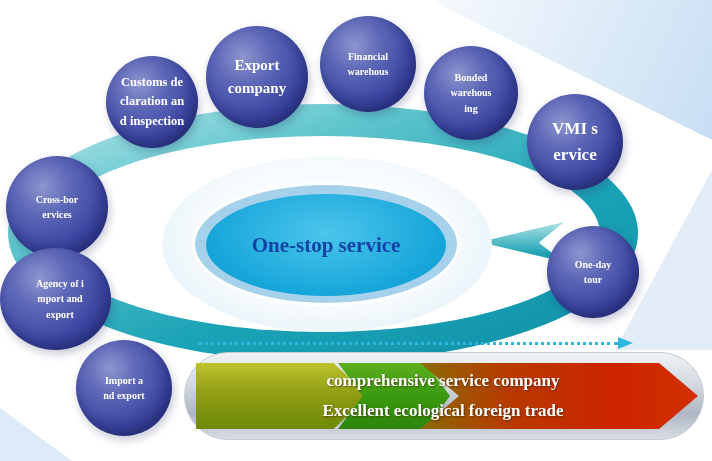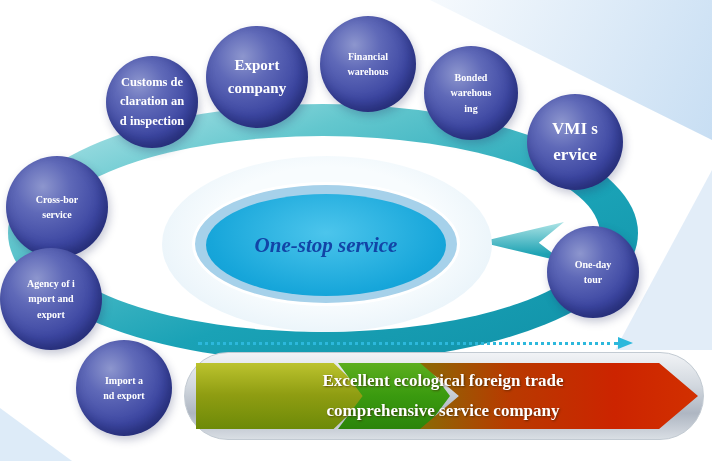--- a/index.html
+++ b/index.html
@@ -30,21 +30,21 @@
     clip-path:polygon(0 50%, 100% 0, 70% 52%, 100% 100%); }
   
   .ell-outer { position:absolute; left:162px; top:156px; width:330px; height:176px;
     border-radius:50%;
     background:radial-gradient(ellipse at 50% 45%, #f8fcfe 50%, #dcecf6 100%); }
   .ell-mid { position:absolute; left:192px; top:182px; width:268px; height:124px;
     border-radius:50%; background:#a6d1ea; border:3px solid #ffffff; box-sizing:border-box; }
   .ell-inner { position:absolute; left:206px; top:194px; width:240px; height:102px;
     border-radius:50%;
     background:radial-gradient(ellipse at 50% 38%, #4cc5ec 0%, #17a6da 68%, #0d98cf 100%);
-    display:flex; align-items:center; justify-content:center;font-style:italic; }
+    display:flex; align-items:center; justify-content:center; }
   .center-label { color:#1244a6; font-weight:bold; font-size:21px; }
   
   .bubble { position:absolute; border-radius:50%;
     background:radial-gradient(circle at 36% 30%, #8d96ce 0%, #5f69b8 28%, #3d47a2 62%, #2a3286 100%);
     box-shadow:inset -4px -6px 12px rgba(10,15,60,.35), 2px 4px 8px rgba(30,40,90,.25);
     color:#ffffff; display:flex; align-items:center; justify-content:center;
     text-align:center; font-weight:bold; font-size:10px; }
   .bubble span { display:block; line-height:1.55; }
   
   .dotted-line { position:absolute; left:198px; top:342px; width:420px; height:0;
@@ -129,25 +129,25 @@
   <div class="bubble" style="left:547px; top:226px; width:92px; height:92px;">
     <div>
       <span>One-day</span>
       <span>tour</span>
     </div>
   </div>
 
   <div class="bubble" style="left:6px; top:156px; width:102px; height:102px;">
     <div>
       <span>Cross-bor</span>
-      <span>service</span>
+      <span>ervices</span>
     </div>
   </div>
 
-  <div class="bubble" style="left:0px; top:248px; width:102px; height:102px;">
+  <div class="bubble" style="left:0px; top:248px; width:102px; height:102px;padding-left:9px;">
     <div>
       <span>Agency of i</span>
       <span>mport and</span>
       <span>export</span>
     </div>
   </div>
 
   <div class="bubble" style="left:76px; top:340px; width:96px; height:96px;">
     <div>
       <span>Import a</span>
@@ -156,17 +156,17 @@
   </div>
 
   <div class="dotted-line"></div>
   <div class="dotted-arrowhead"></div>
 
   <div class="cylinder"></div>
   <div class="banner-seg seg-olive"></div>
   <div class="banner-seg seg-green"></div>
   <div class="banner-seg seg-red"></div>
   <div class="banner-text">
+    <span>comprehensive service company</span>
     <span>Excellent ecological foreign trade</span>
-    <span>comprehensive service company</span>
   </div>
 
 </div>
 
 </body></html>

